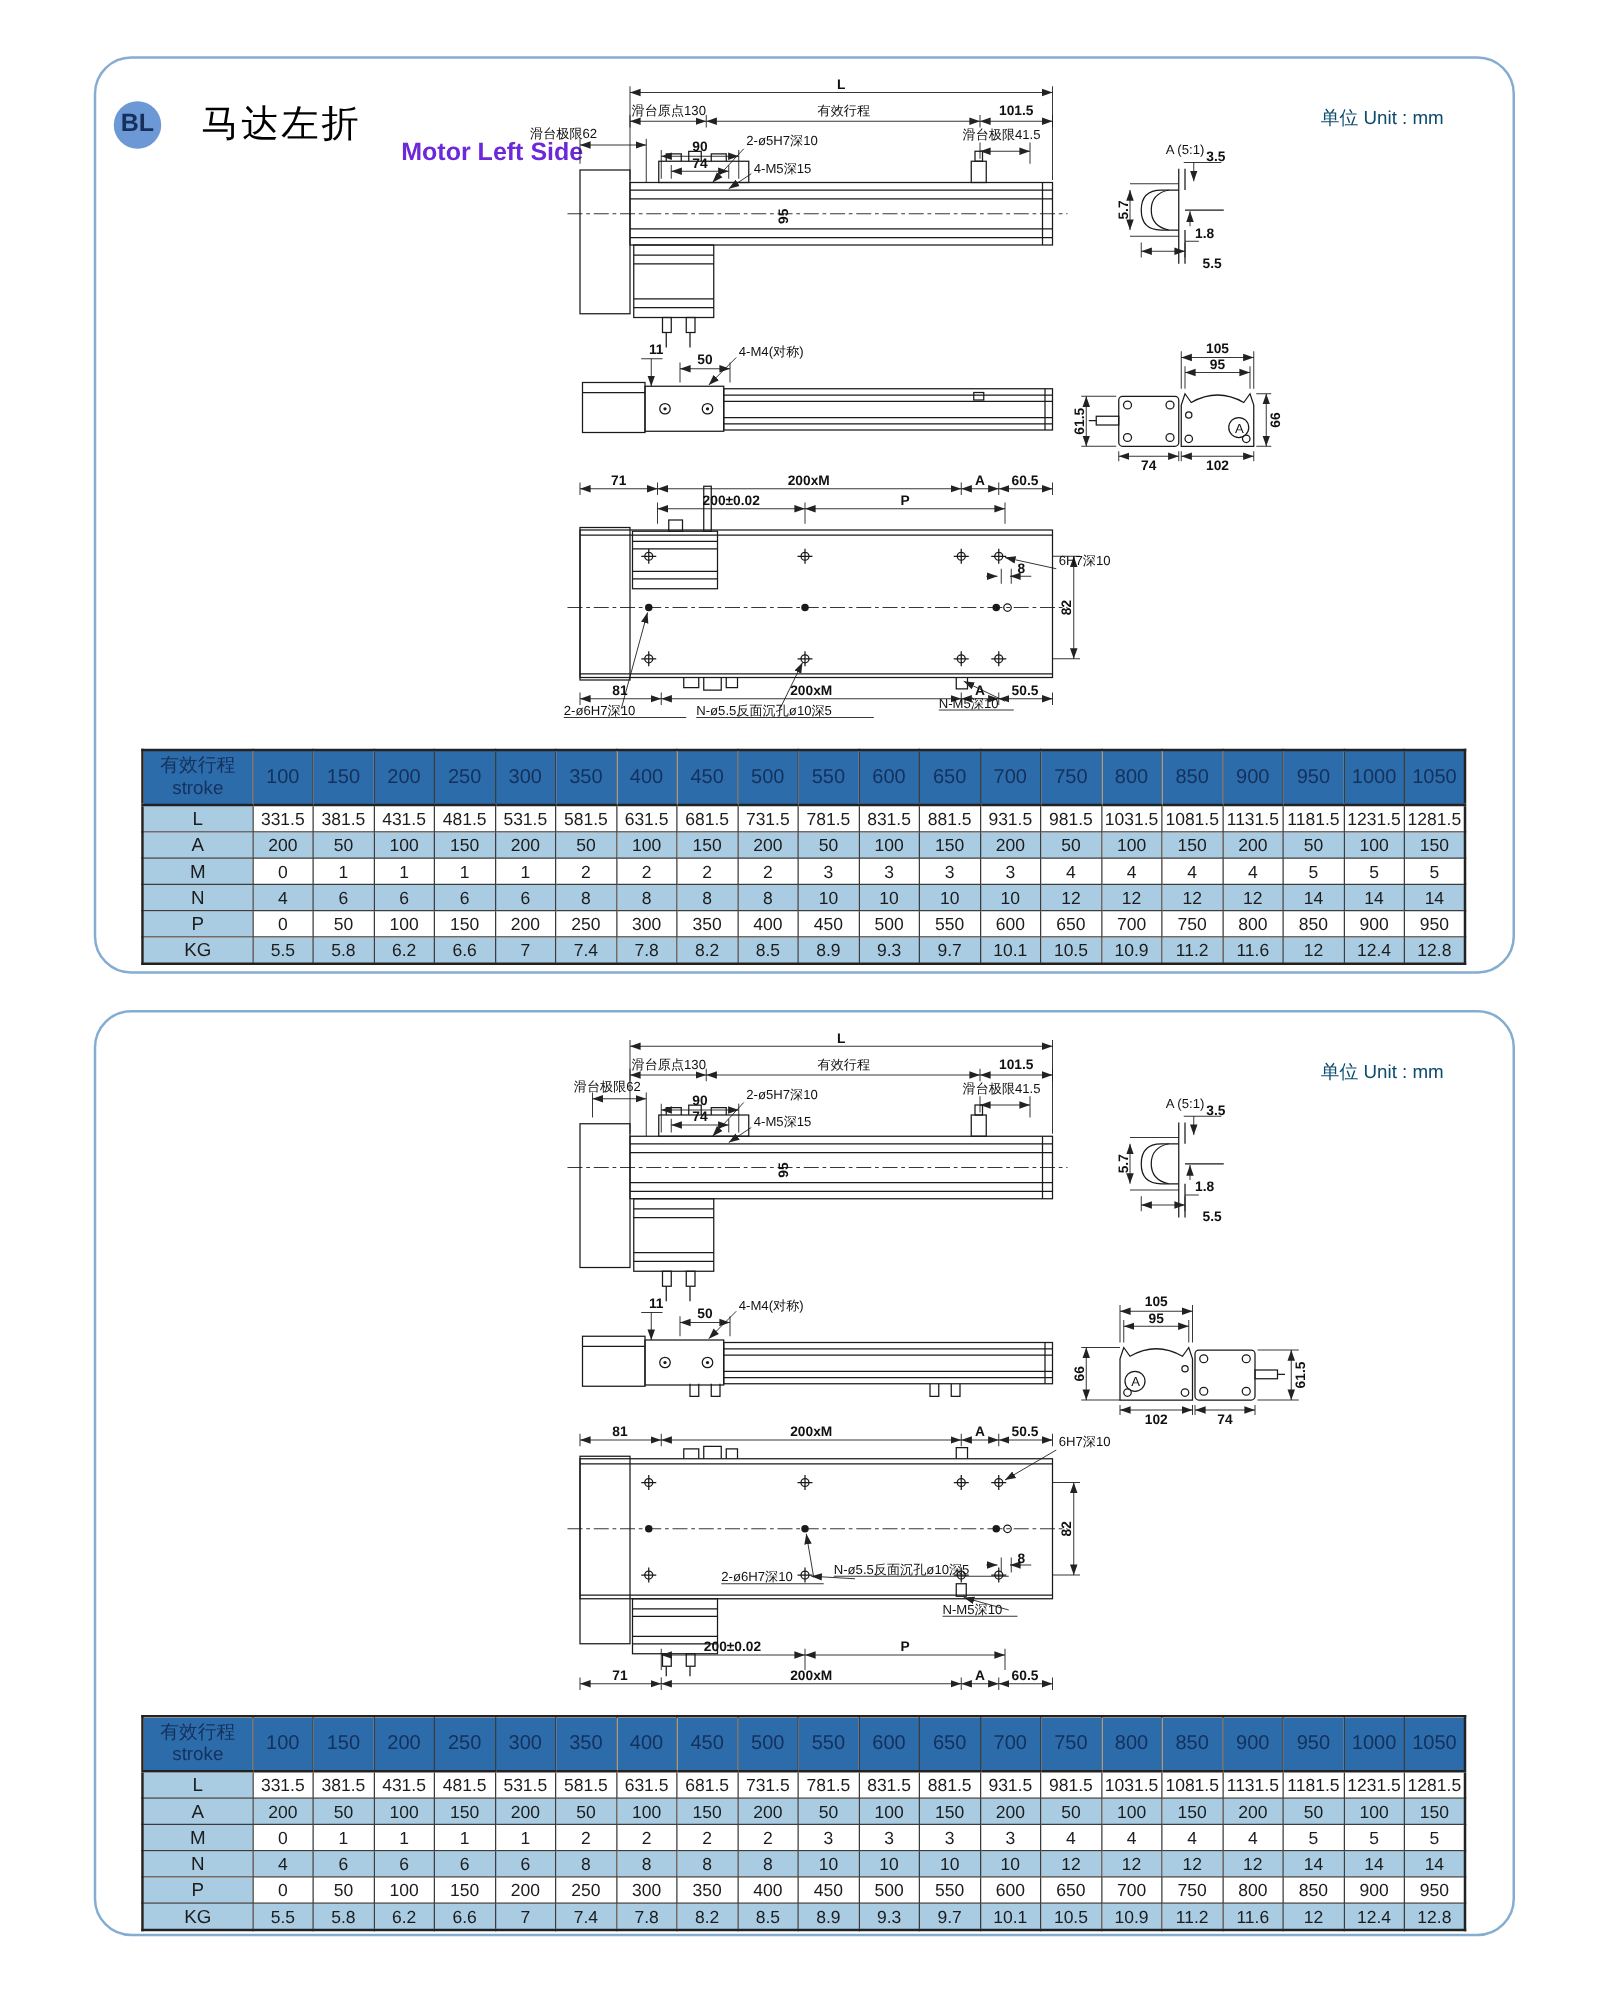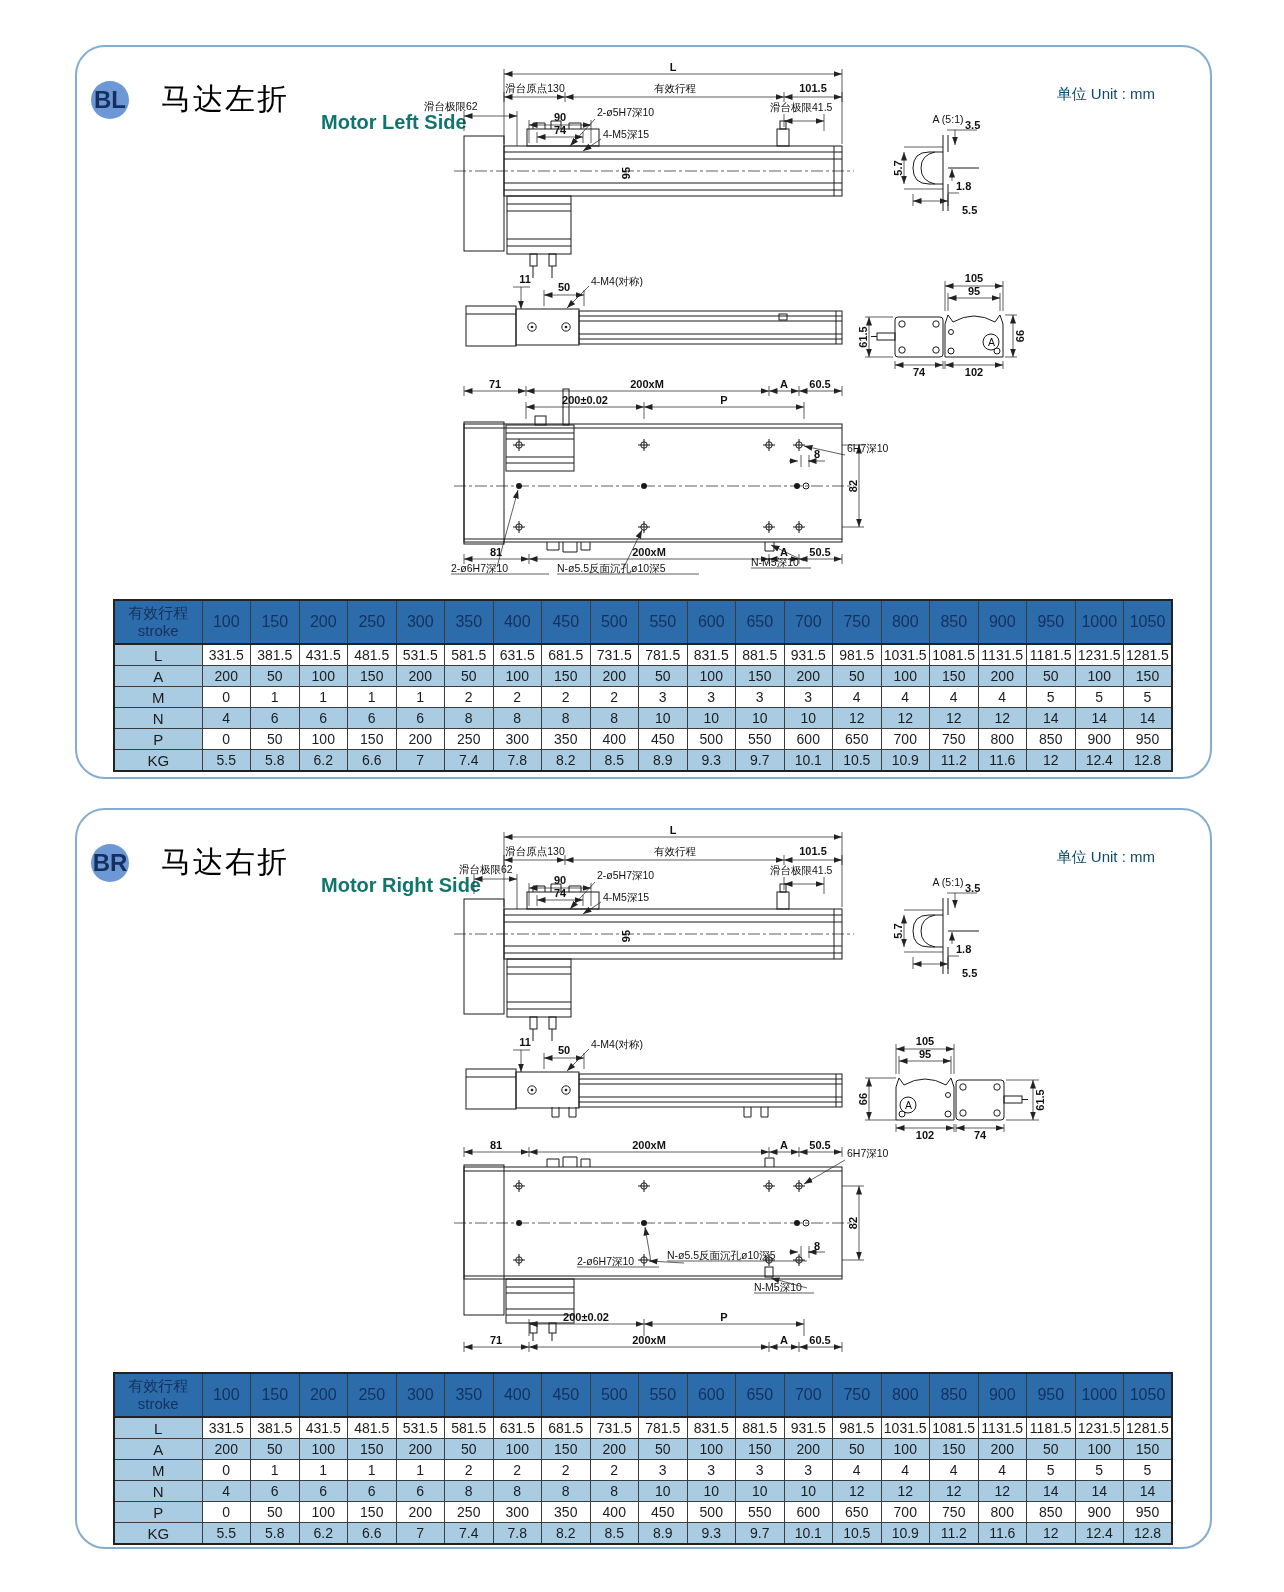--- a/index.html
+++ b/index.html
@@ -3,23 +3,23 @@
 <meta charset="utf-8">
 <style>
   html,body{margin:0;padding:0;background:#fff;}
   .page{position:relative;width:1284px;height:1592px;background:#fff;
         font-family:"Liberation Sans",sans-serif;color:#111;overflow:hidden;}
   .panel{position:absolute;left:75px;width:1133px;border:2px solid #85add2;border-radius:30px;background:#fff;}
   #panel-bl{top:45px;height:730px;}
   #panel-br{top:808px;height:737px;}
   .panel-header{position:absolute;left:14px;top:16px;display:flex;align-items:center;gap:16px;}
   .badge{width:38px;height:38px;border-radius:50%;background:#6d98d6;color:#16305e;
-         font-weight:bold;font-size:24px;display:flex;align-items:center;justify-content:center;}
+         font-weight:bold;font-size:20px;display:flex;align-items:center;justify-content:center;}
   .title-cn{font-size:30px;color:#000;margin:16px;font-weight:500;letter-spacing:2px;}
-  .title-en{font-size:20px;font-weight:bold;color:#0f766e;align-self:flex-end;padding-bottom:2px;}
+  .title-en{font-size:20px;font-weight:bold;color:#6d28d9;align-self:flex-end;padding-bottom:2px;}
   .unit-note{position:absolute;right:55px;top:38px;font-size:15px;color:#0c4a6e;}
   .drawing{position:absolute;}
   
   .ol rect,.ol path,.ol line,.ol circle{stroke:#1a1a1a;fill:none;stroke-width:1;}
   .ol .fd{fill:#1a1a1a;stroke:none;}
   .thick{stroke:#1a1a1a;stroke-width:2.4;}
   .cl{stroke:#1a1a1a;stroke-width:0.7;stroke-dasharray:12 3 3 3;fill:none;}
   .dg line,.dg path{stroke:#1a1a1a;stroke-width:0.7;fill:none;}
   svg text{fill:#111;font-family:"Liberation Sans",sans-serif;}
   .n{font-size:11px;font-weight:bold;}
@@ -440,25 +440,20 @@
             <td>11.6</td>
             <td>12</td>
             <td>12.4</td>
             <td>12.8</td>
           </tr>
         </tbody>
       </table>
   </section>
 
   <section class="panel" id="panel-br">
-    <div class="panel-header">
-      <div class="badge">BR</div>
-      <h2 class="title-cn">马达右折</h2>
-      <span class="title-en">Motor Right Side</span>
-    </div>
     <div class="unit-note">单位 Unit : mm</div>
 
     <svg id="svgB" class="drawing" style="left:322px;top:12px;width:805px;height:540px" viewBox="0 0 805 540">
       <defs>
         <marker id="ahB" markerWidth="9" markerHeight="7" refX="8.5" refY="3.5" orient="auto-start-reverse" markerUnits="userSpaceOnUse">
           <path d="M0 0.5 L8.5 3.5 L0 6.5 Z" fill="#222"></path>
         </marker>
       </defs>
 
       <g>

